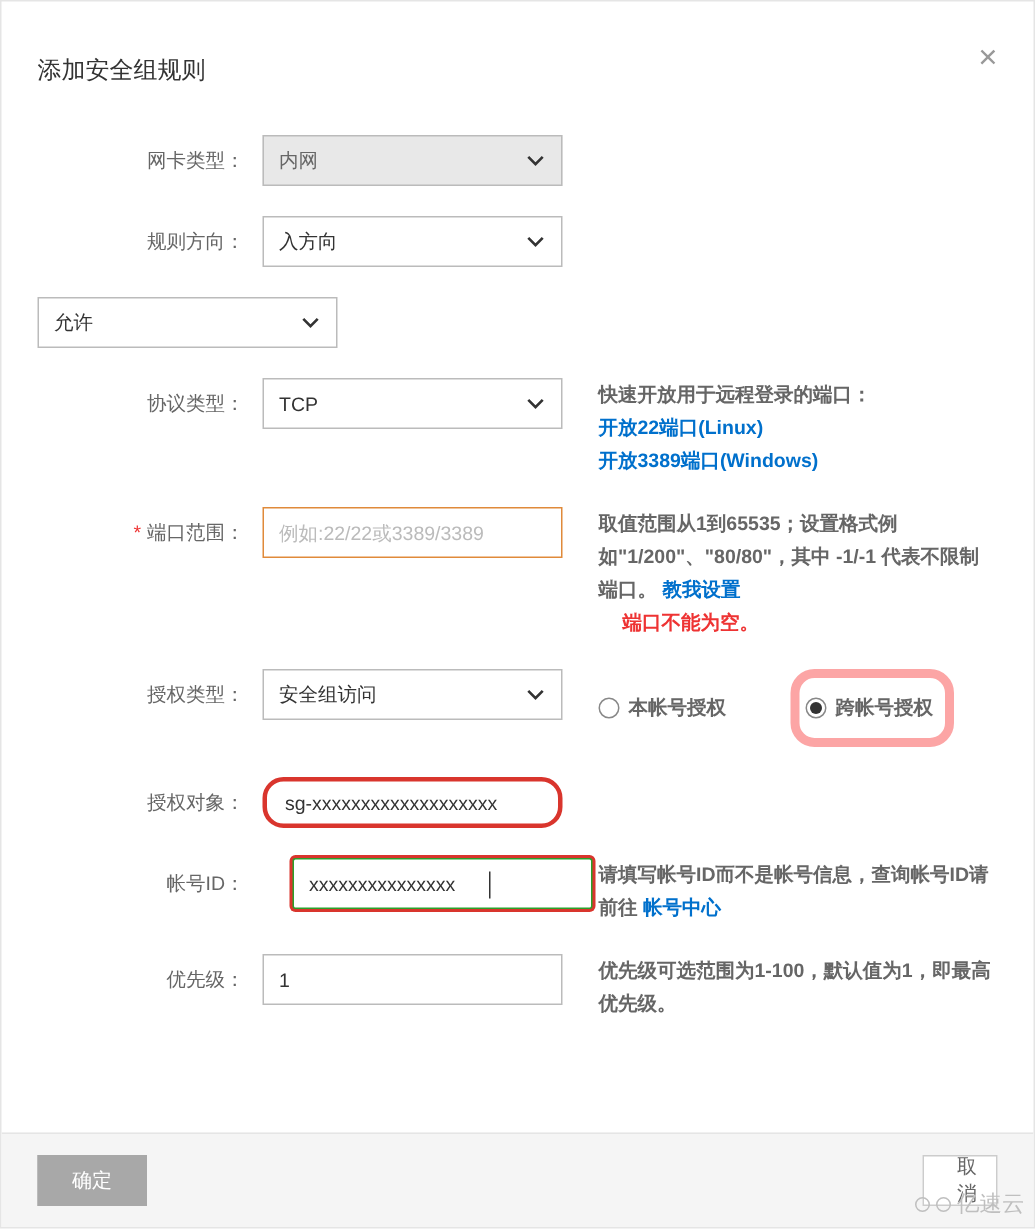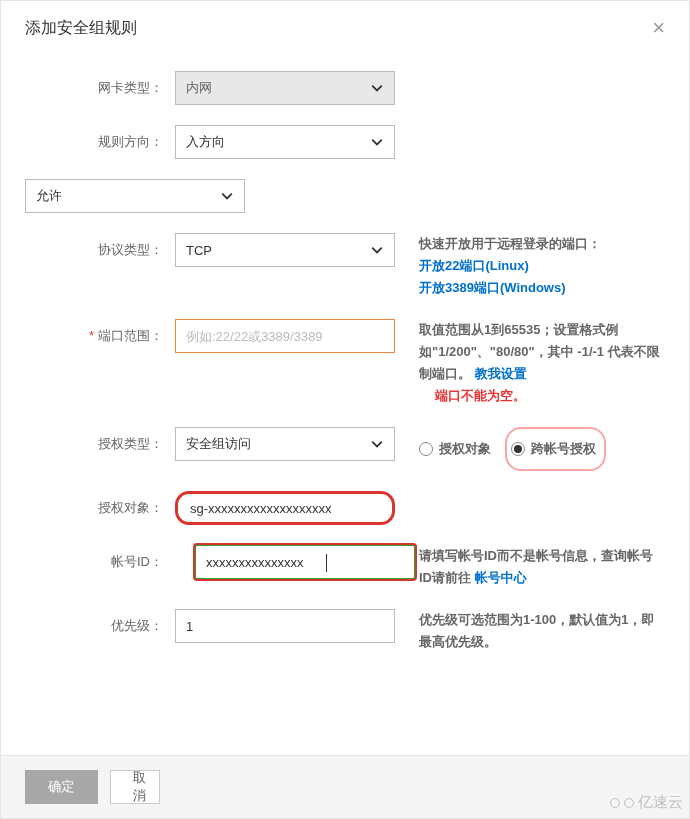--- a/index.html
+++ b/index.html
@@ -15,20 +15,21 @@
     }
     .header {
       display: flex;
       justify-content: space-between;
       align-items: center;
       padding: 16px 24px 12px 24px;
     }
     .title {
       font-size: 16px;
       color: #333;
+      margin-top: 20px;
     }
     .close-x {
       font-size: 22px;
       color: #999;
       cursor: pointer;
       line-height: 1;
     }
     .form-area {
       padding: 20px 24px 0 24px;
     }
@@ -40,21 +41,21 @@
     .label-col {
       width: 150px;
       text-align: right;
       padding-right: 12px;
       color: #666;
       line-height: 34px;
       flex-shrink: 0;
     }
     .label-col .req { color: #e33; margin-right: 4px; }
     .field-col {
-      width: 220px;
+      width: 200px;
       flex-shrink: 0;
     }
     .hint-col {
       flex: 1;
       padding-left: 24px;
       color: #666;
       line-height: 22px;
       font-size: 13px;
       font-weight: bold;
     }
@@ -108,36 +109,37 @@
       cursor: pointer;
     }
     .radio-circle {
       width: 14px; height: 14px; border: 1px solid #888; border-radius: 50%;
       display: inline-flex; align-items: center; justify-content: center;
     }
     .radio-circle.checked::after {
       content: ""; width: 8px; height: 8px; background: #333; border-radius: 50%;
     }
     .red-ring {
-      border: 2px solid #fca5a5;
+      border: 6px solid #fca5a5;
       border-radius: 16px;
       padding: 3px 8px 3px 4px;
       display: inline-flex;
       align-items: flex-end;
       gap: 6px;
+      margin-left: 29px;
     }
     .footer {
       position: absolute;
       bottom: 0;
       left: 0;
       right: 0;
       background: #f5f5f5;
       padding: 14px 24px;
       display: flex;
-      justify-content: flex-start;
+      justify-content: space-between;
       gap: 12px;
       border-top: 1px solid #e5e5e5;
     }
     .btn {
       height: 34px;
       padding: 0 22px;
       border: 1px solid #ccc;
       background: #fff;
       color: #666;
       cursor: pointer;
@@ -261,21 +263,21 @@
         <span class="chev">
             <svg viewBox="0 0 10 10">
               <path d="M1 3 L5 7 L9 3" fill="none" stroke="#333" stroke-width="1.5"></path>
             </svg>
           </span>
       </div>
     </div>
     <div class="hint-col radio-row">
       <span class="radio-item">
         <span class="radio-circle"></span>
-        <span>授权对象</span>
+        <span>本帐号授权</span>
       </span>
       <span class="red-ring">
         <span class="radio-item">
           <span class="radio-circle checked"></span>
           <span>跨帐号授权</span>
         </span>
       </span>
     </div>
   </div>
 

